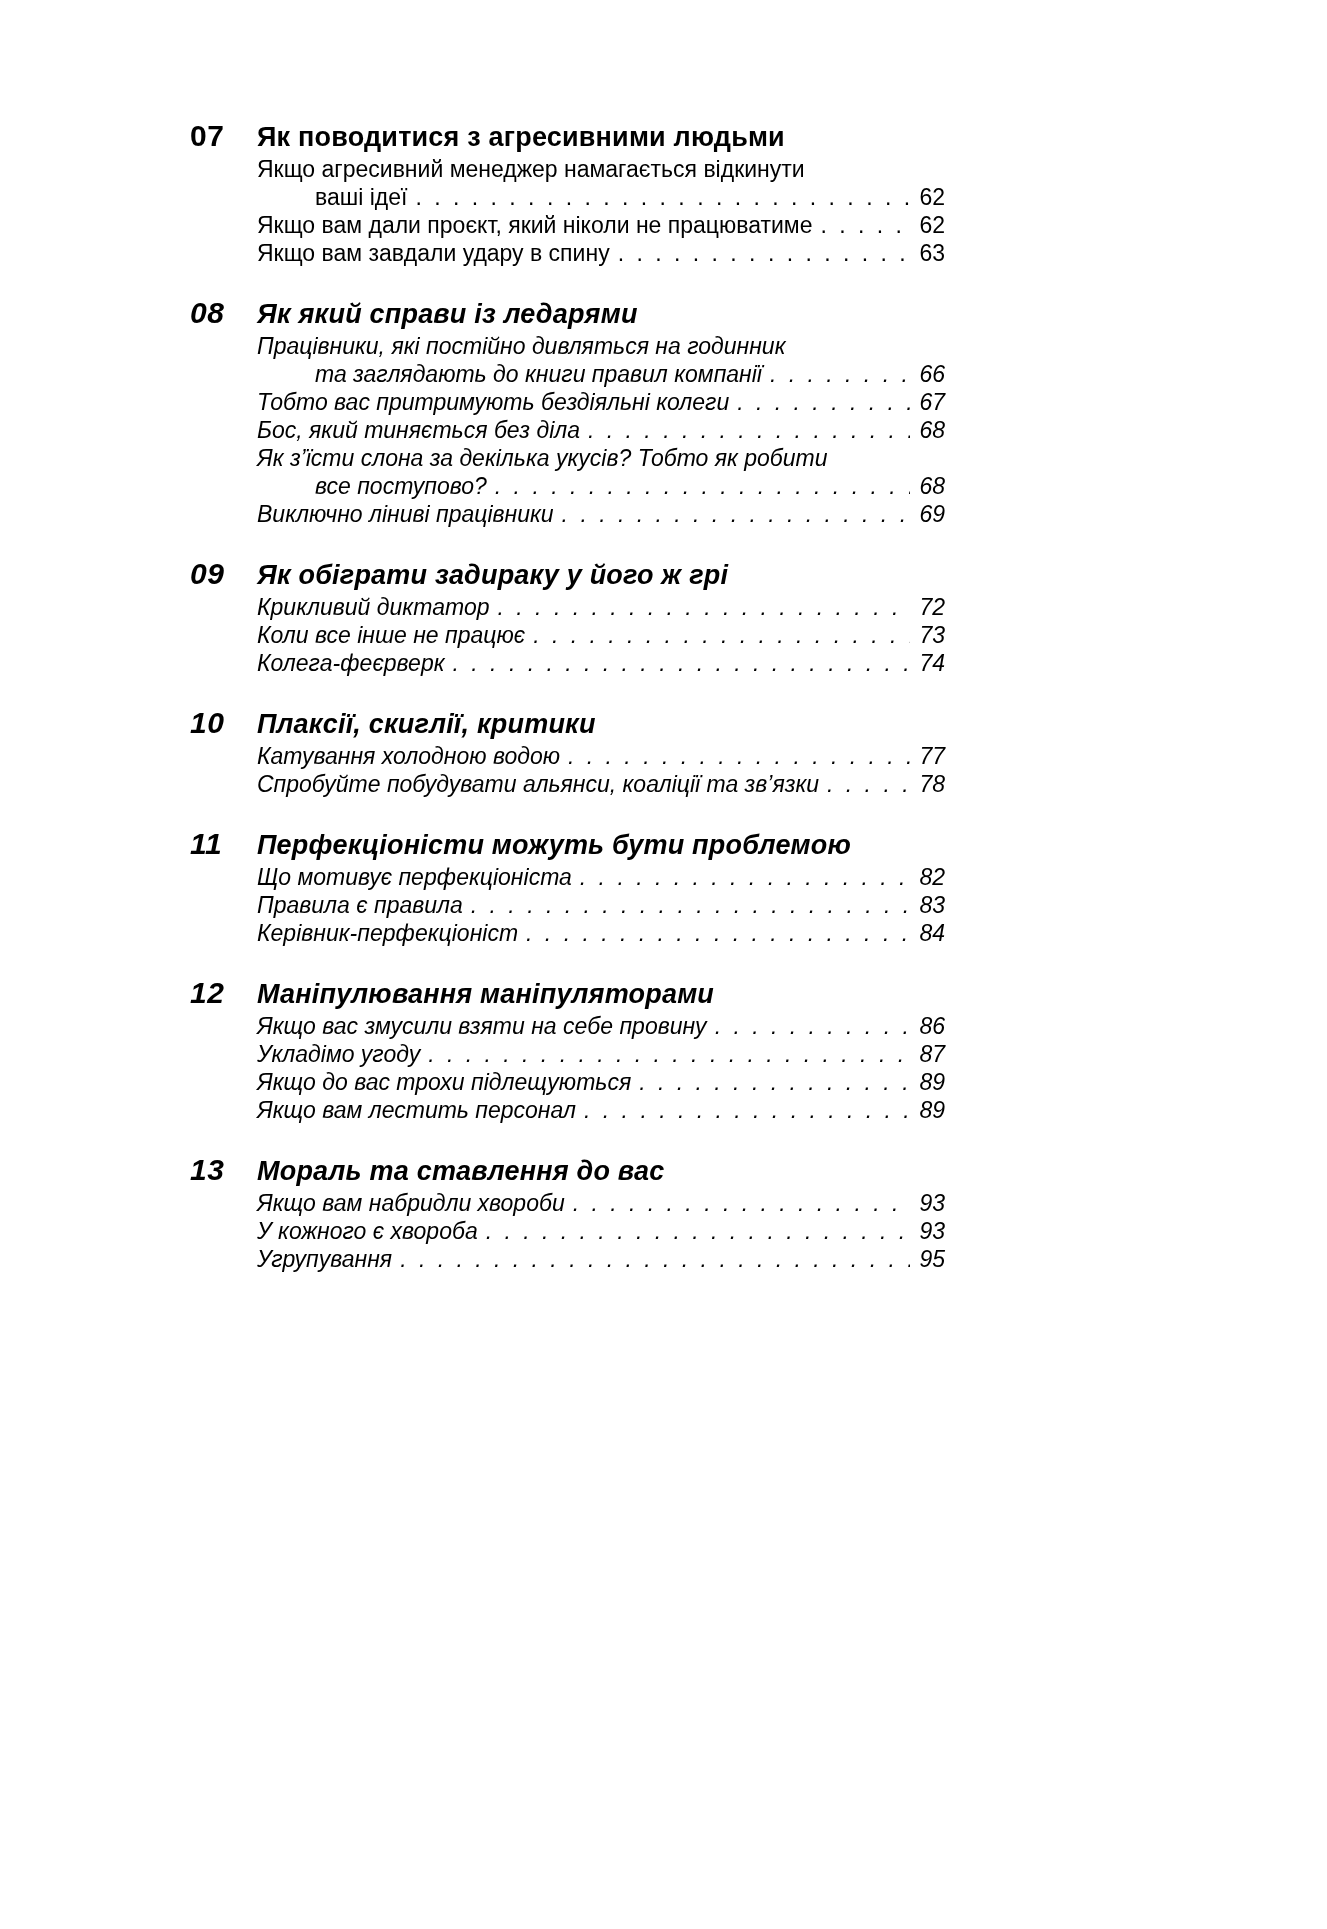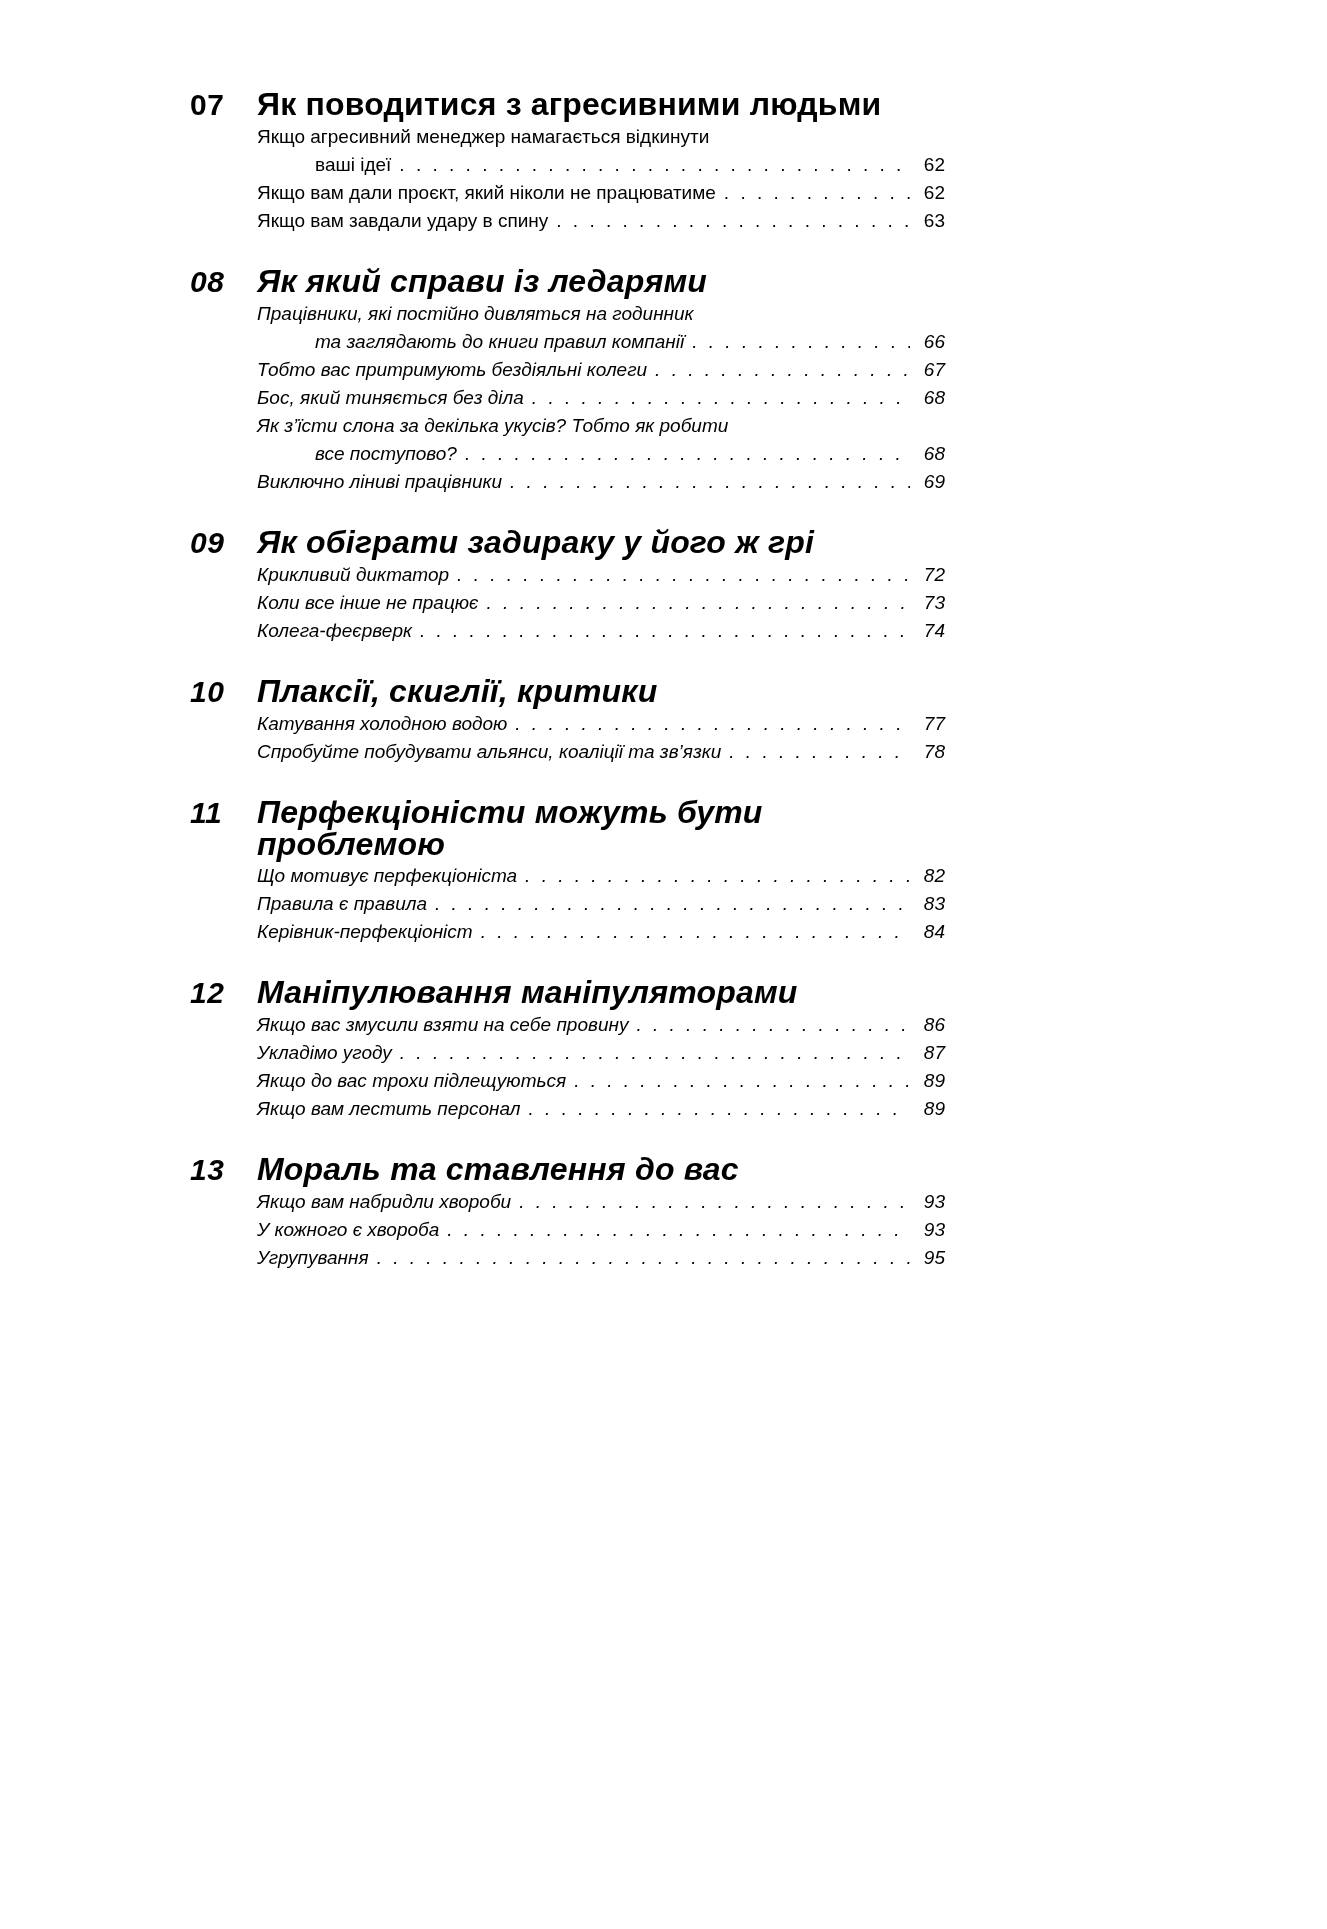--- a/index.html
+++ b/index.html
@@ -10,47 +10,47 @@
     width: 1327px;
     height: 1929px;
     background: #ffffff;
     color: #000000;
     font-family: "Liberation Sans", "DejaVu Sans", sans-serif;
     overflow: hidden;
   }
   .page {
     box-sizing: border-box;
     width: 945px;
-    padding: 88px 0 0 190px;
+    padding: 120px 0 0 190px;
   }
   .chapter + .chapter {
     margin-top: 30px;
     font-style: italic;
   }
   .chapter-head {
     display: flex;
     align-items: baseline;
     line-height: 32px;
     margin-bottom: 2px;
   }
   .chapter-num {
     flex: 0 0 67px;
     font-size: 30px;
     font-weight: bold;
     letter-spacing: 0.5px;
   }
   .chapter-title {
     margin: 0;
-    font-size: 32px;
+    font-size: 27px;
     font-weight: bold;
     letter-spacing: 0.2px;
   }
   .entries {
     margin-left: 67px;
-    font-size: 19px;
+    font-size: 23px;
     line-height: 28px;
   }
   .entry-line {
     display: flex; 
   }
   .entry-line.cont {
     padding-left: 58px;
   }
   .entry-text {
     white-space: nowrap;

